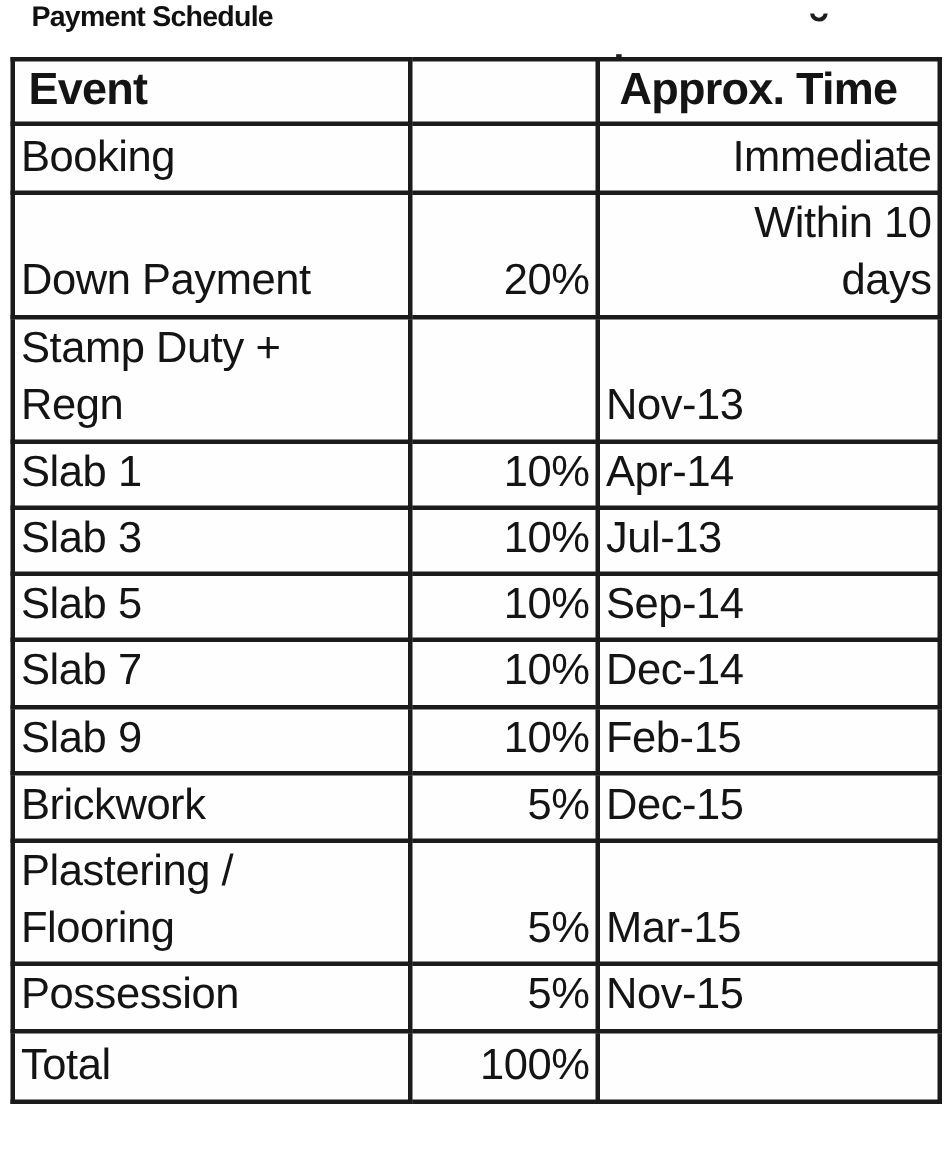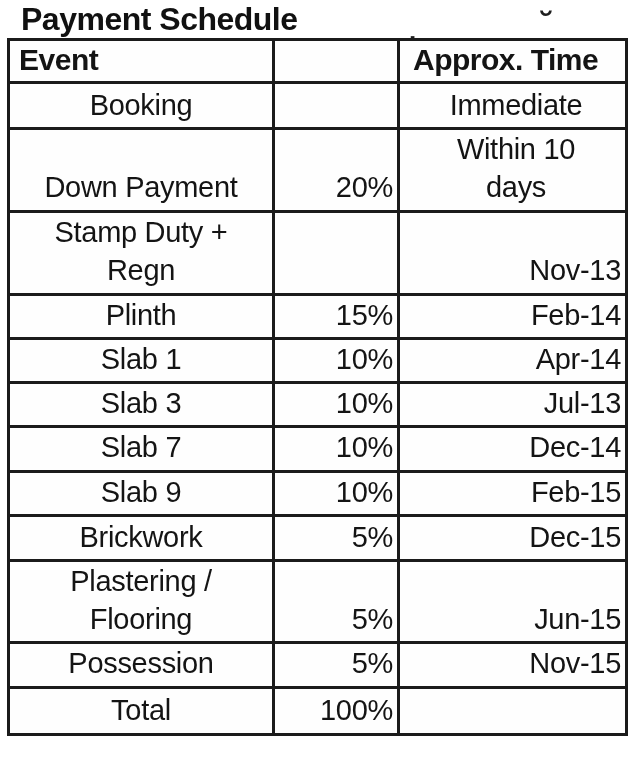--- a/index.html
+++ b/index.html
@@ -12,21 +12,21 @@
     height: 768px;
     position: relative;
     overflow: hidden;
     font-family: "Liberation Sans", sans-serif;
     color: #141414;
   }
   .page-title {
     position: absolute;
     left: 21px;
     top: 1px;
-    font-size: 32px;
+    font-size: 19px;
     font-weight: bold;
     letter-spacing: -0.5px;
     color: #111;
     white-space: nowrap;
   }
   .artifact {
     position: absolute;
     color: #1d1d1d;
     font-weight: bold;
     line-height: 1;
@@ -61,24 +61,24 @@
   table.schedule th.col-time { padding-left: 13px; }
   table.schedule td {
     font-size: 29px;
     font-weight: normal;
     letter-spacing: -0.3px;
     vertical-align: bottom;
     line-height: 1.32;
     padding: 0 4px 3px 4px;
     white-space: pre-line;
   }
-  td.cell-event { text-align: center; padding-left: 9px; }
+  td.cell-event { text-align: left; padding-left: 9px; }
   td.cell-pct   { text-align: right; }
-  td.cell-time  { text-align: right; }
-  td.cell-time.align-left { text-align: center; padding-left: 11px; }
+  td.cell-time  { text-align: left; }
+  td.cell-time.align-left { text-align: right; padding-left: 11px; }
 </style>
 </head>
 <body>
 
 <div class="page-title">Payment Schedule</div>
 
 <span class="artifact dot">.</span>
 <span class="artifact breve">˘</span>
 
 <table class="schedule">
@@ -106,54 +106,54 @@
         <td class="cell-time align-left">Within 10
 days</td>
       </tr>
       <tr style="height: 83px;">
         <td class="cell-event">Stamp Duty +
 Regn</td>
         <td class="cell-pct"></td>
         <td class="cell-time">Nov-13</td>
       </tr>
       <tr style="height: 42px;">
-        <td class="cell-event">Plinth</td>
-        <td class="cell-pct">15%</td>
-        <td class="cell-time">Feb-14</td>
-      </tr>
-      <tr style="height: 42px;">
         <td class="cell-event">Slab 1</td>
         <td class="cell-pct">10%</td>
         <td class="cell-time">Apr-14</td>
       </tr>
       <tr style="height: 43px;">
         <td class="cell-event">Slab 3</td>
         <td class="cell-pct">10%</td>
         <td class="cell-time">Jul-13</td>
+      </tr>
+      <tr style="height: 43px;">
+        <td class="cell-event">Slab 5</td>
+        <td class="cell-pct">10%</td>
+        <td class="cell-time">Sep-14</td>
       </tr>
       <tr style="height: 42px;">
         <td class="cell-event">Slab 7</td>
         <td class="cell-pct">10%</td>
         <td class="cell-time">Dec-14</td>
       </tr>
       <tr style="height: 43px;">
         <td class="cell-event">Slab 9</td>
         <td class="cell-pct">10%</td>
         <td class="cell-time">Feb-15</td>
       </tr>
       <tr style="height: 45px;">
         <td class="cell-event">Brickwork</td>
         <td class="cell-pct">5%</td>
         <td class="cell-time">Dec-15</td>
       </tr>
       <tr style="height: 82px;">
         <td class="cell-event">Plastering /
 Flooring</td>
         <td class="cell-pct">5%</td>
-        <td class="cell-time">Jun-15</td>
+        <td class="cell-time">Mar-15</td>
       </tr>
       <tr style="height: 42px;">
         <td class="cell-event">Possession</td>
         <td class="cell-pct">5%</td>
         <td class="cell-time">Nov-15</td>
       </tr>
       <tr style="height: 47px;">
         <td class="cell-event">Total</td>
         <td class="cell-pct">100%</td>
         <td class="cell-time"></td>

